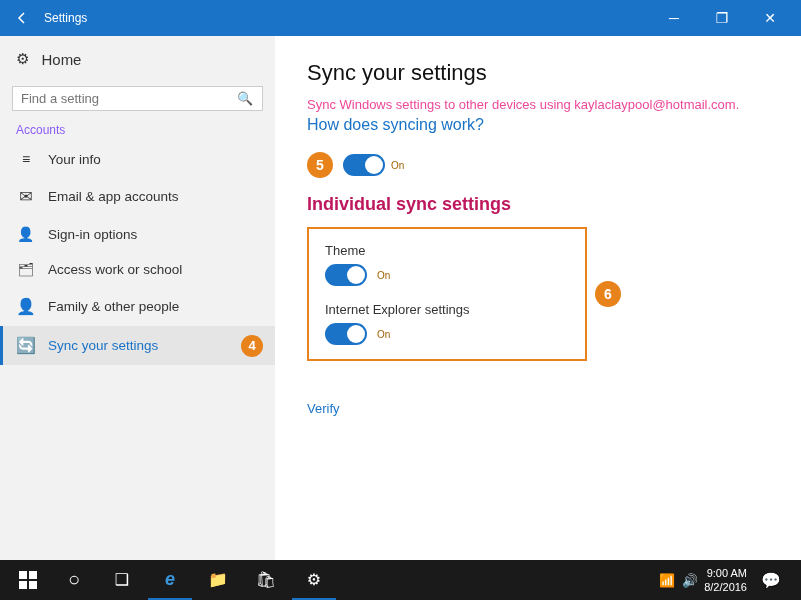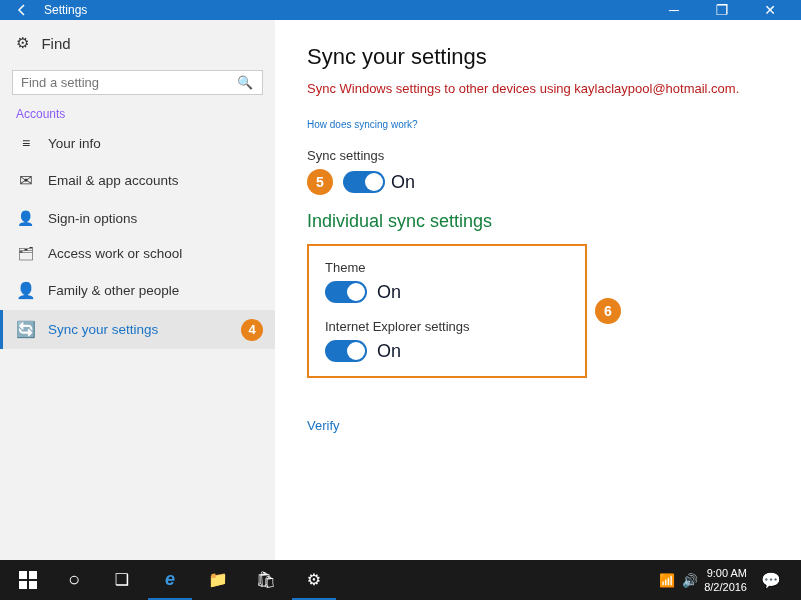--- a/index.html
+++ b/index.html
@@ -1,21 +1,21 @@
 <!DOCTYPE html>
 <html><head>
   <meta charset="utf-8">
   <style>
     * { margin: 0; padding: 0; box-sizing: border-box; }
     body { width: 801px; height: 600px; font-family: 'Segoe UI', sans-serif; background: #f2f2f2; overflow: hidden; display: flex; flex-direction: column; }
 
     
     .titlebar {
       background: #1a73c7;
-      height: 20px;
+      height: 36px;
       display: flex;
       align-items: center;
       padding: 0 8px;
       color: white;
       font-size: 12px;
       user-select: none;
       flex-shrink: 0;
     }
     .titlebar-back {
       width: 28px; height: 28px;
@@ -119,27 +119,27 @@
       padding: 24px 32px;
     }
     .content-title {
       font-size: 22px;
       font-weight: 300;
       color: #111;
       margin-bottom: 10px;
     }
     .content-desc {
       font-size: 13px;
-      color: #b91c1c;
-      margin-bottom: 21px;
+      color: #ec4899;
+      margin-bottom: 2px;
       line-height: 1.4;
     }
     .how-link {
       color: #1a73c7;
-      font-size: 10px;
+      font-size: 16px;
       text-decoration: none;
       cursor: pointer;
       display: block;
       margin-bottom: 18px;
     }
     .setting-label {
       font-size: 13px;
       color: #333;
       margin-bottom: 6px;
     }
@@ -160,43 +160,43 @@
     .toggle::after {
       content: '';
       position: absolute;
       width: 18px; height: 18px;
       background: white;
       border-radius: 50%;
       top: 2px; left: 22px;
       transition: left 0.2s;
     }
     .toggle-text {
-      font-size: 18px;
-      color: #0f172a;
+      font-size: 10px;
+      color: #a16207;
     }
     .step-badge {
       background: #e8821a;
       color: white;
       border-radius: 50%;
       width: 26px; height: 26px;
       display: flex; align-items: center; justify-content: center;
       font-size: 14px; font-weight: bold;
       margin-right: 4px;
       flex-shrink: 0;
     }
     .toggle-row-with-badge {
       display: flex;
       align-items: center;
       gap: 6px;
       margin-bottom: 16px;
     }
     .section-subtitle {
       font-size: 18px;
-      font-weight: 400;
-      color: #15803d;
+      font-weight: 700;
+      color: #be185d;
       margin-bottom: 12px;
     }
     .individual-box {
       border: 2px solid #e8821a;
       padding: 14px 16px;
       display: inline-block;
       min-width: 280px;
       margin-bottom: 20px;
       position: relative;
     }
@@ -288,21 +288,21 @@
     <div class="titlebar-btn close">✕</div>
   </div>
 </div>
 
 <div class="main-layout">
 
   <div class="sidebar">
 
     <div class="sidebar-home">
       <span class="icon">⚙</span>
-      <span>Find</span>
+      <span>Home</span>
     </div>
 
     <div class="search-box">
       <input class="search-input" type="text" placeholder="Find a setting" style="">
       <span style="color:#666;font-size:13px;">🔍</span>
     </div>
 
     <div class="accounts-label">Accounts</div>
 
     <div class="sidebar-item">
@@ -330,21 +330,20 @@
       <span>Sync your settings</span>
       <div class="badge">4</div>
     </div>
   </div>
 
   <div class="content">
     <div class="content-title">Sync your settings</div>
     <div class="content-desc">Sync Windows settings to other devices using kaylaclaypool@hotmail.com.</div>
     <a class="how-link">How does syncing work?</a>
 
-    <div class="setting-label">Sync settings</div>
     <div class="toggle-row-with-badge">
       <div class="step-badge">5</div>
       <div class="toggle"></div>
       <span class="toggle-text">On</span>
     </div>
 
     <div class="section-subtitle">Individual sync settings</div>
 
     <div style="display:flex; align-items:flex-start; gap:0;">
       <div class="individual-box">

